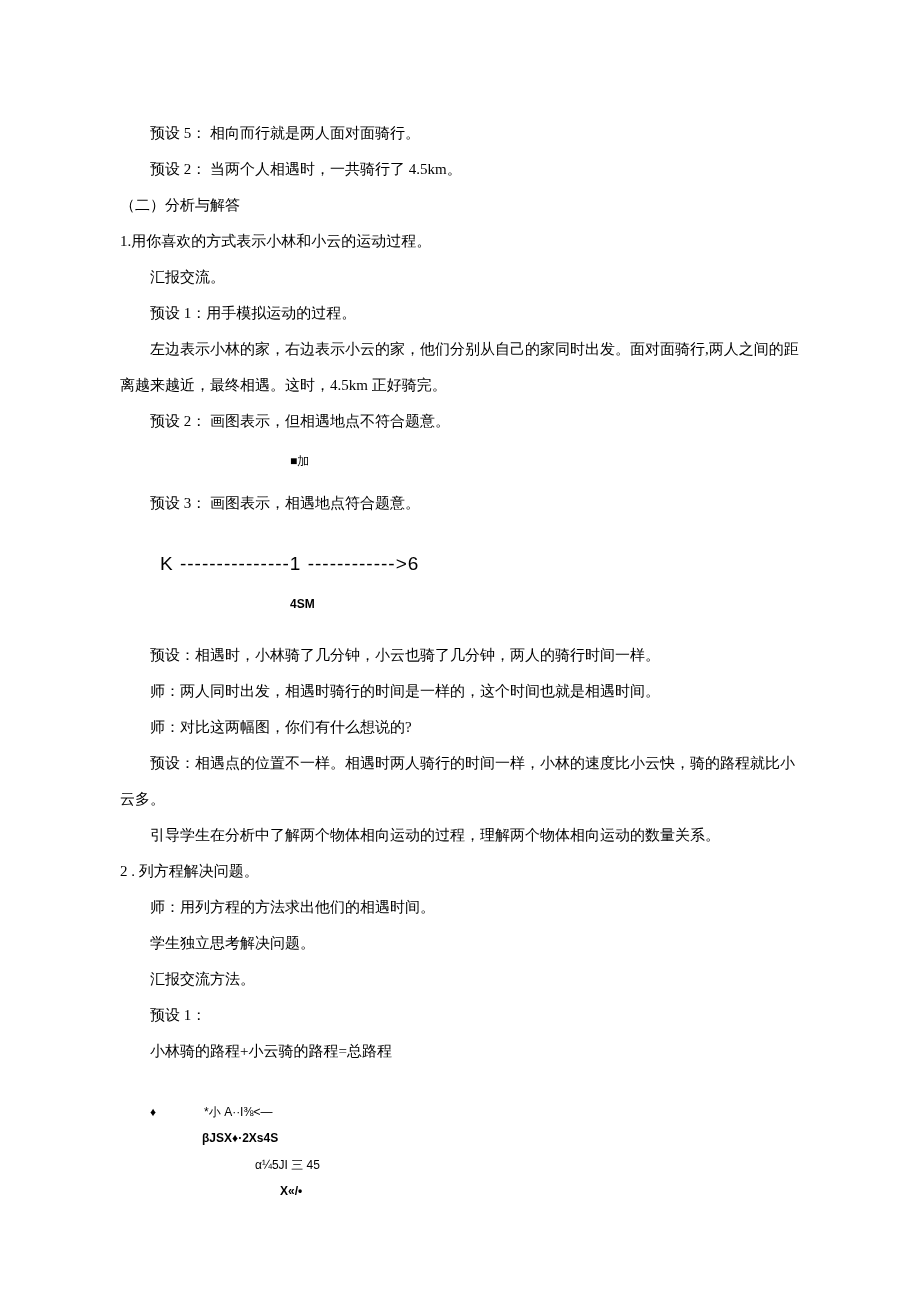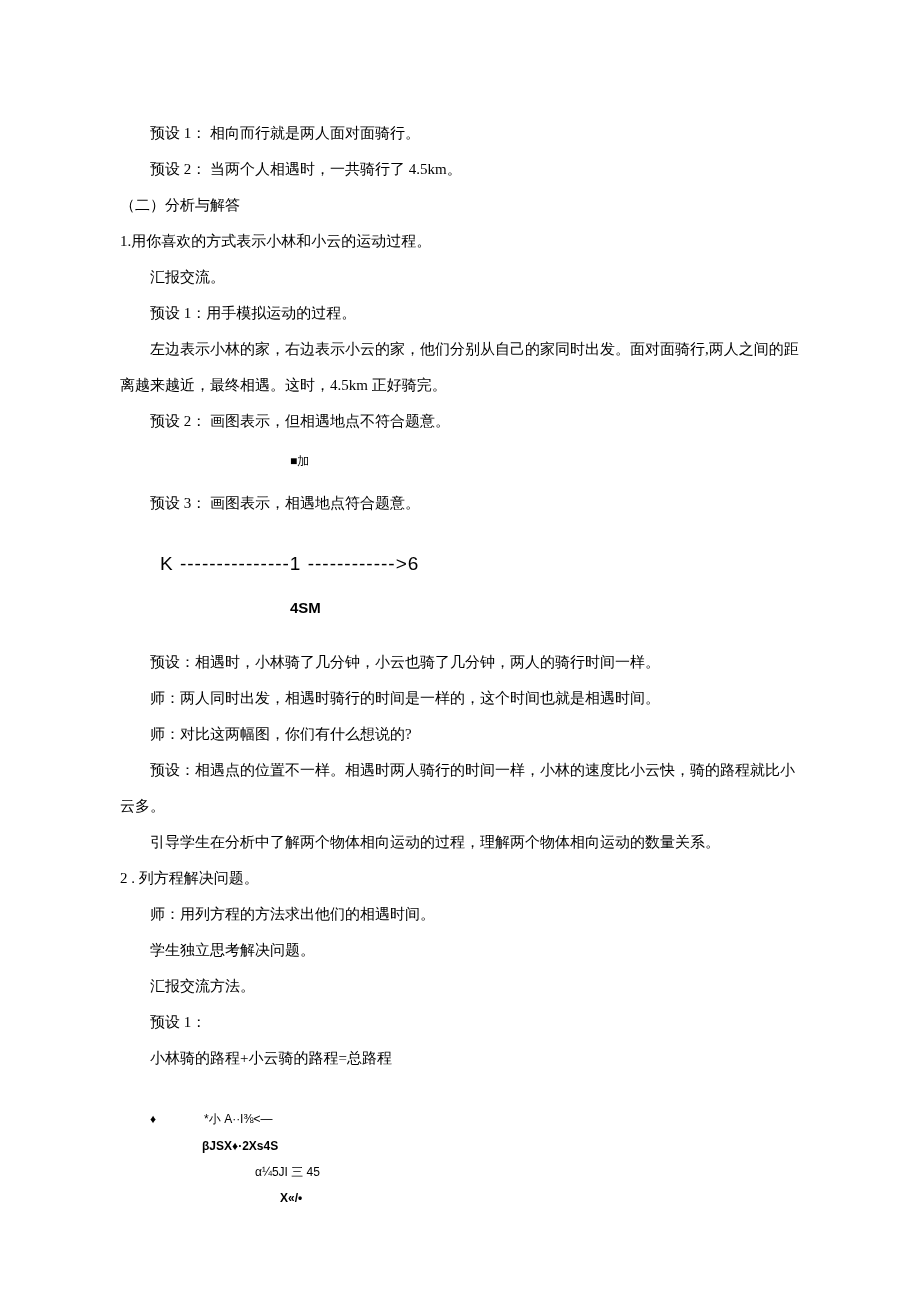--- a/index.html
+++ b/index.html
@@ -52,41 +52,41 @@
     }
     .figure2 {
       margin: 20px 0 18px 40px;
       font-family: Arial, sans-serif;
     }
     .figure2-line1 {
       font-size: 19px;
       letter-spacing: 1px;
     }
     .figure2-line2 {
-      font-size: 15px;
+      font-size: 12px;
       font-weight: bold;
       margin-left: 130px;
       margin-top: 4px;
     }
     .math-block {
       margin: 30px 0 0 30px;
       font-family: Arial, sans-serif;
       font-size: 12px;
       line-height: 2.2;
     }
     .math-l1 { margin-left: 0; }
     .math-l2 { margin-left: 52px; font-weight: bold; }
     .math-l3 { margin-left: 105px; font-weight: normal; }
     .math-l4 { margin-left: 130px; font-weight: bold; }
     .small { font-size: 12px; }
   </style>
 </head>
 <body>
 
-<p class="para">预设 1： 相向而行就是两人面对面骑行。</p>
+<p class="para">预设 5： 相向而行就是两人面对面骑行。</p>
 <p class="para">预设 2： 当两个人相遇时，一共骑行了 4.5km。</p>
 <p class="section-heading">（二）分析与解答</p>
 <p class="para-no-indent">1.用你喜欢的方式表示小林和小云的运动过程。</p>
 <p class="para">汇报交流。</p>
 <p class="para">预设 1：用手模拟运动的过程。</p>
 <p class="para">左边表示小林的家，右边表示小云的家，他们分别从自己的家同时出发。面对面骑行,两人之间的距离越来越近，最终相遇。这时，4.5km 正好骑完。</p>
 <p class="para">预设 2： 画图表示，但相遇地点不符合题意。</p>
 
 <div class="figure-block">
   <div class="figure-line-3 small">■加</div>

